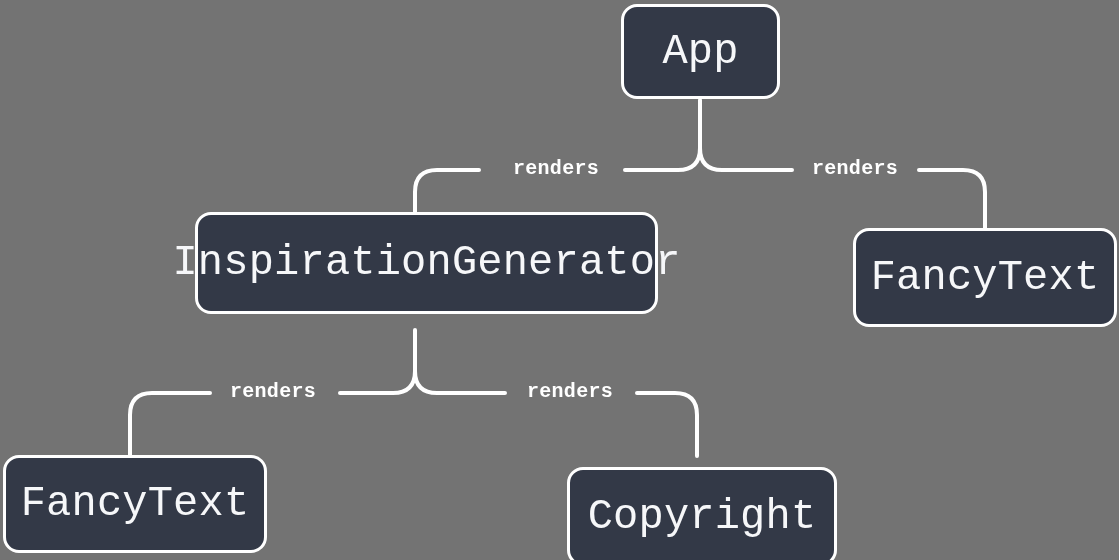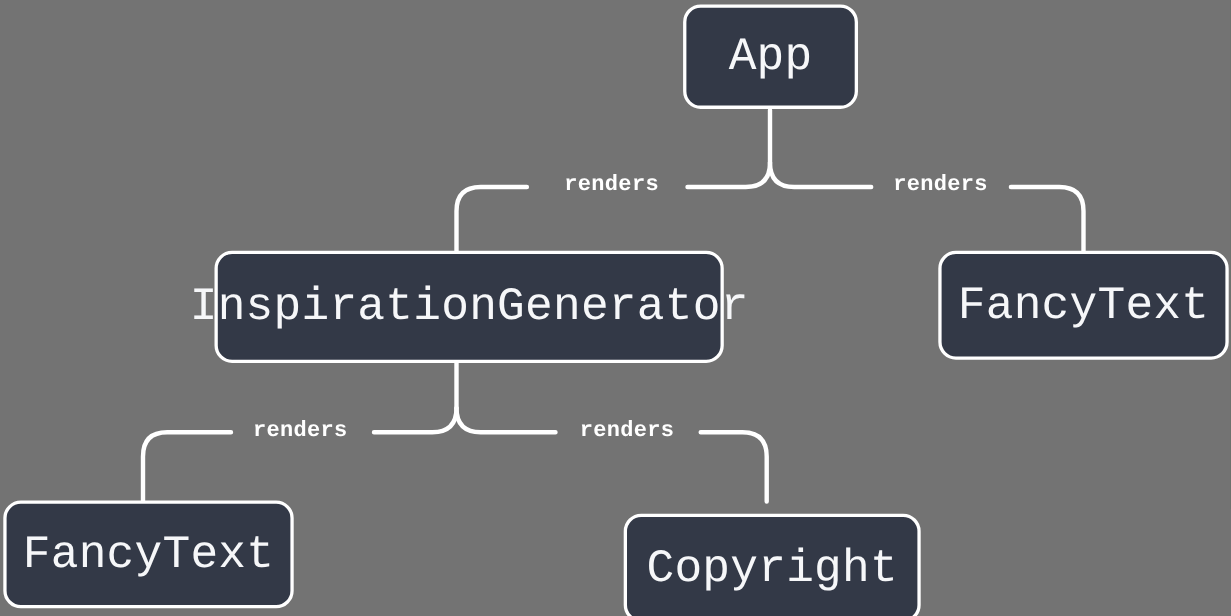--- a/index.html
+++ b/index.html
@@ -47,21 +47,21 @@
     position: absolute;
     transform: translate(-50%, -50%);
     color: #ffffff;
     font-size: 20px;
     font-weight: 600;
     letter-spacing: 0.3px;
     white-space: nowrap;
     line-height: 1;
   }
   .node-app                  { left: 621px; top: 4px;   width: 159px; height: 95px; }
-  .node-inspiration         { left: 195px; top: 228px; width: 463px; height: 102px; }
+  .node-inspiration         { left: 195px; top: 212px; width: 463px; height: 102px; }
   .node-fancytext-top       { left: 853px; top: 228px; width: 264px; height: 99px; }
   .node-fancytext-bottom    { left: 3px;   top: 455px; width: 264px; height: 98px; }
   .node-copyright           { left: 567px; top: 434px; width: 270px; height: 99px; margin-top: 33px; }
   .label-app-ig             { left: 556px; top: 169px; }
   .label-app-ft             { left: 855px; top: 169px; }
   .label-ig-ft              { left: 273px; top: 392px; }
   .label-ig-cr              { left: 570px; top: 392px; }
 </style>
 </head>
 <body>

